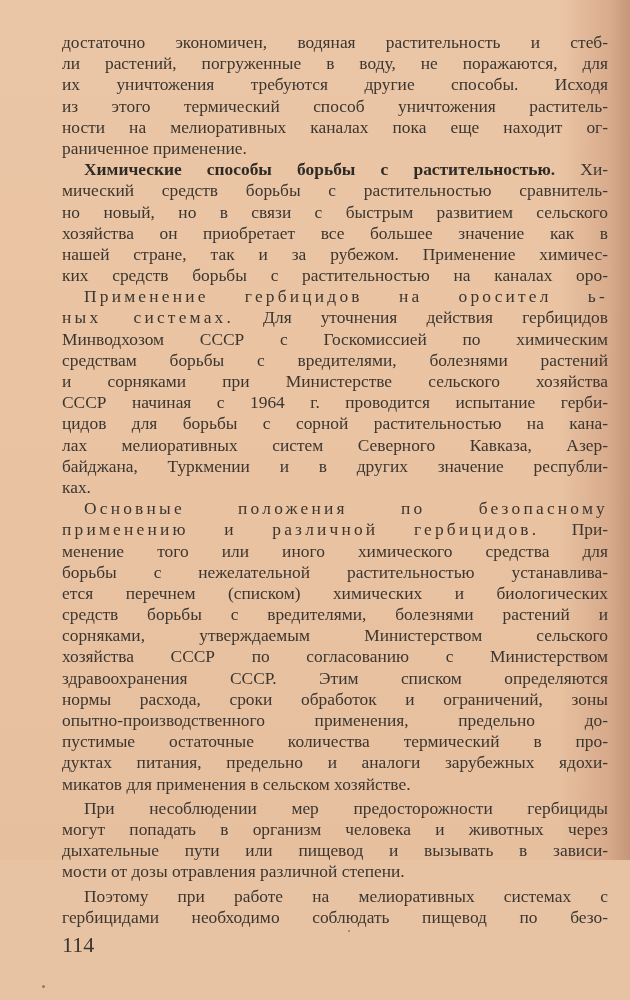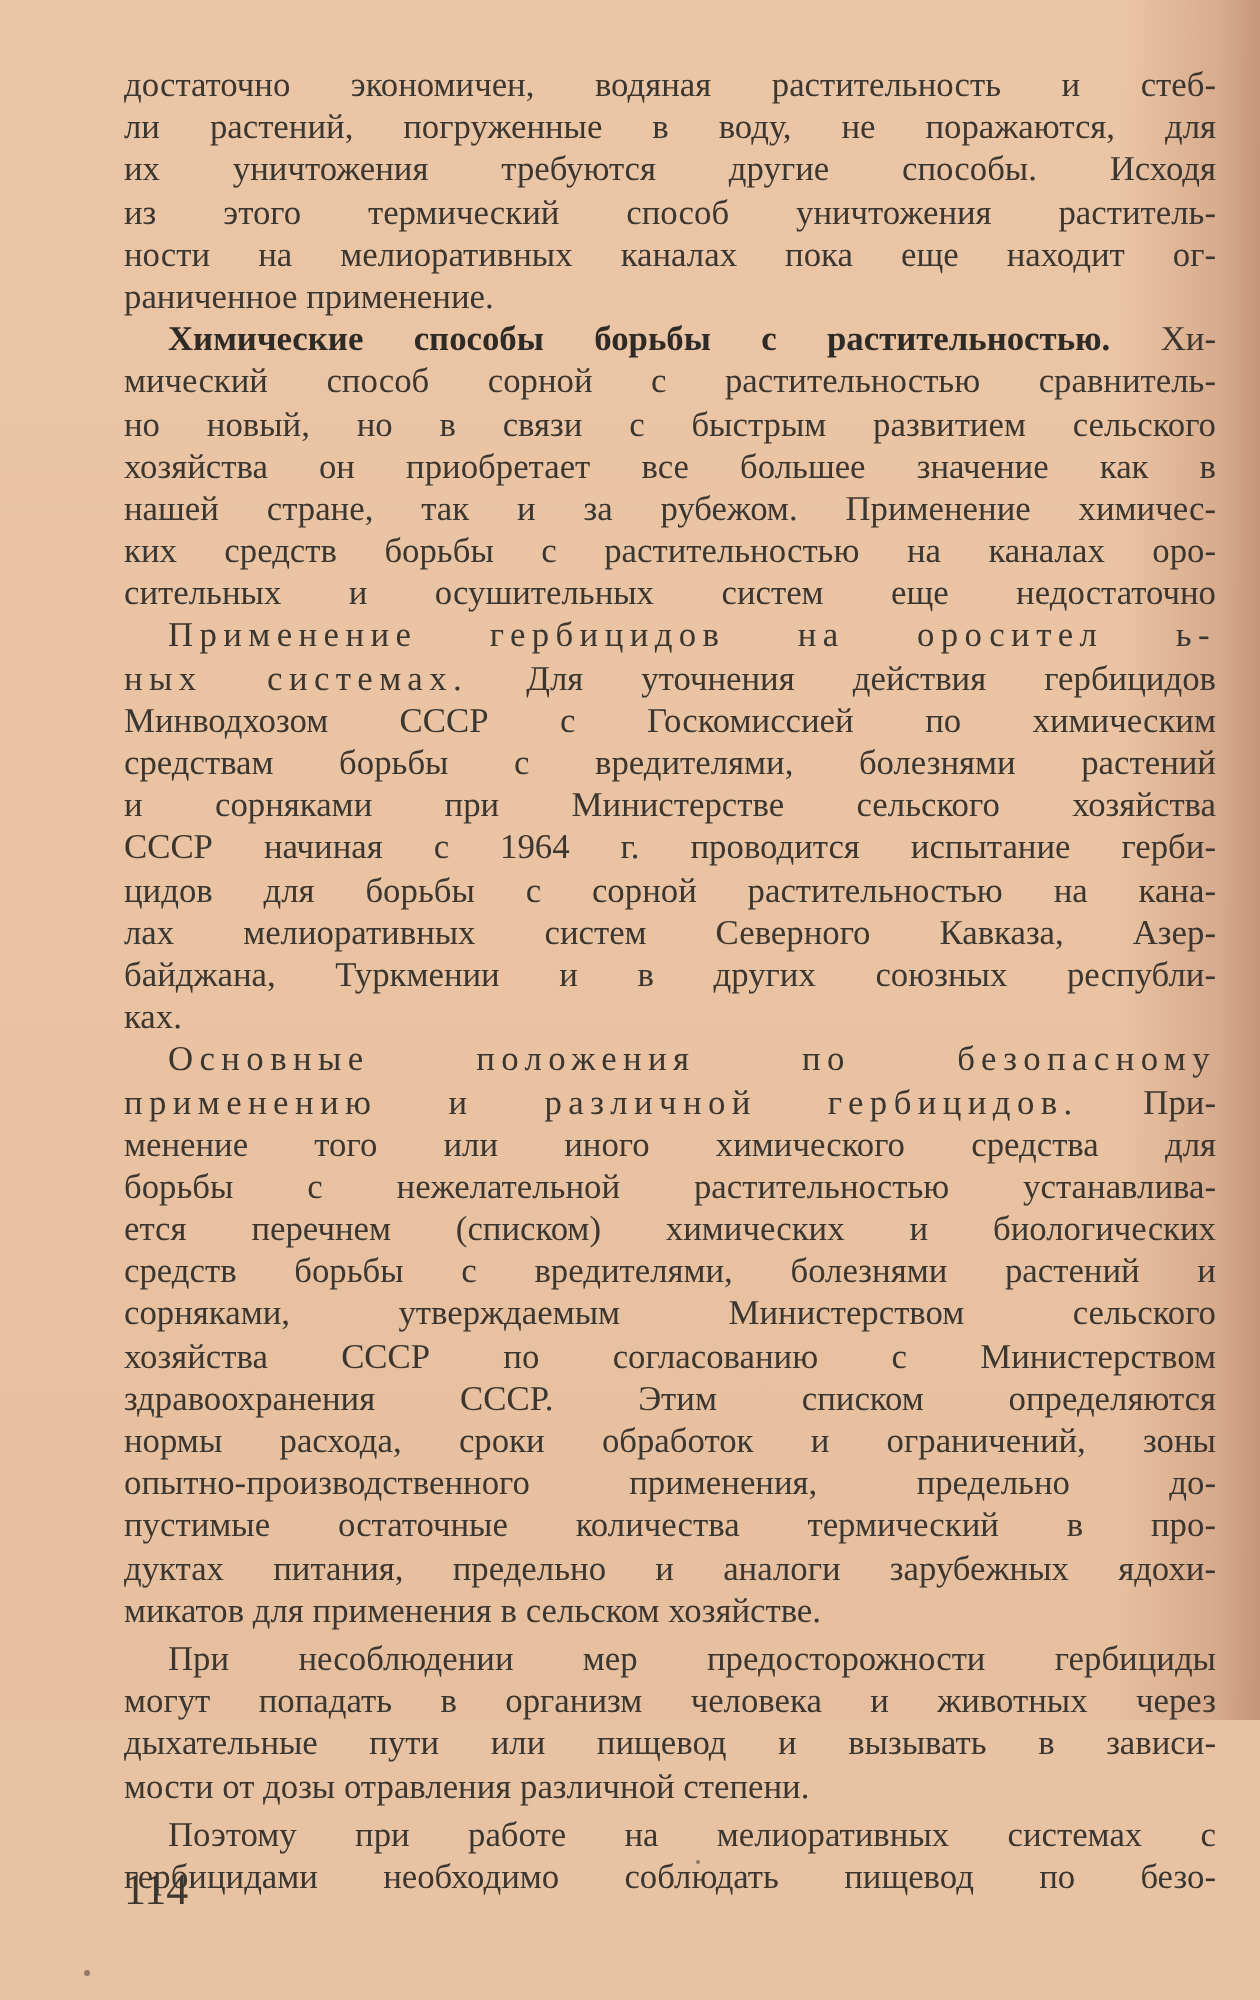--- a/index.html
+++ b/index.html
@@ -81,38 +81,37 @@
       <span class="line">достаточно экономичен, водяная растительность и стеб-</span>
       <span class="line">ли растений, погруженные в воду, не поражаются, для</span>
       <span class="line">их уничтожения требуются другие способы. Исходя</span>
       <span class="line">из этого термический способ уничтожения раститель-</span>
       <span class="line">ности на мелиоративных каналах пока еще находит ог-</span>
       <span class="line last">раниченное применение.</span>
     </div>
 
     <div>
       <span class="line indent"><span class="bold">Химические способы борьбы с растительностью.</span><span> Хи-</span></span>
-      <span class="line">мический способ сорной с растительностью сравнитель-</span>
+      <span class="line">мический средств борьбы с растительностью сравнитель-</span>
       <span class="line">но новый, но в связи с быстрым развитием сельского</span>
       <span class="line">хозяйства он приобретает все большее значение как в</span>
       <span class="line">нашей стране, так и за рубежом. Применение химичес-</span>
       <span class="line">ких средств борьбы с растительностью на каналах оро-</span>
-      <span class="line">сительных и осушительных систем еще недостаточно</span>
     </div>
 
     <div>
       <span class="line indent spaced">Применение гербицидов на оросител ь-</span>
       <span class="line"><span class="spaced">ных системах.</span><span> Для уточнения действия гербицидов</span></span>
       <span class="line">Минводхозом СССР с Госкомиссией по химическим</span>
       <span class="line">средствам борьбы с вредителями, болезнями растений</span>
       <span class="line">и сорняками при Министерстве сельского хозяйства</span>
       <span class="line">СССР начиная с 1964 г. проводится испытание герби-</span>
       <span class="line">цидов для борьбы с сорной растительностью на кана-</span>
       <span class="line">лах мелиоративных систем Северного Кавказа, Азер-</span>
-      <span class="line">байджана, Туркмении и в других союзных республи-</span>
+      <span class="line">байджана, Туркмении и в других значение республи-</span>
       <span class="line last">ках.</span>
     </div>
 
     <div>
       <span class="line indent spaced">Основные положения по безопасному</span>
       <span class="line"><span class="spaced">применению и различной гербицидов.</span><span> При-</span></span>
       <span class="line">менение того или иного химического средства для</span>
       <span class="line">борьбы с нежелательной растительностью устанавлива-</span>
       <span class="line">ется перечнем (списком) химических и биологических</span>
       <span class="line">средств борьбы с вредителями, болезнями растений и</span>

